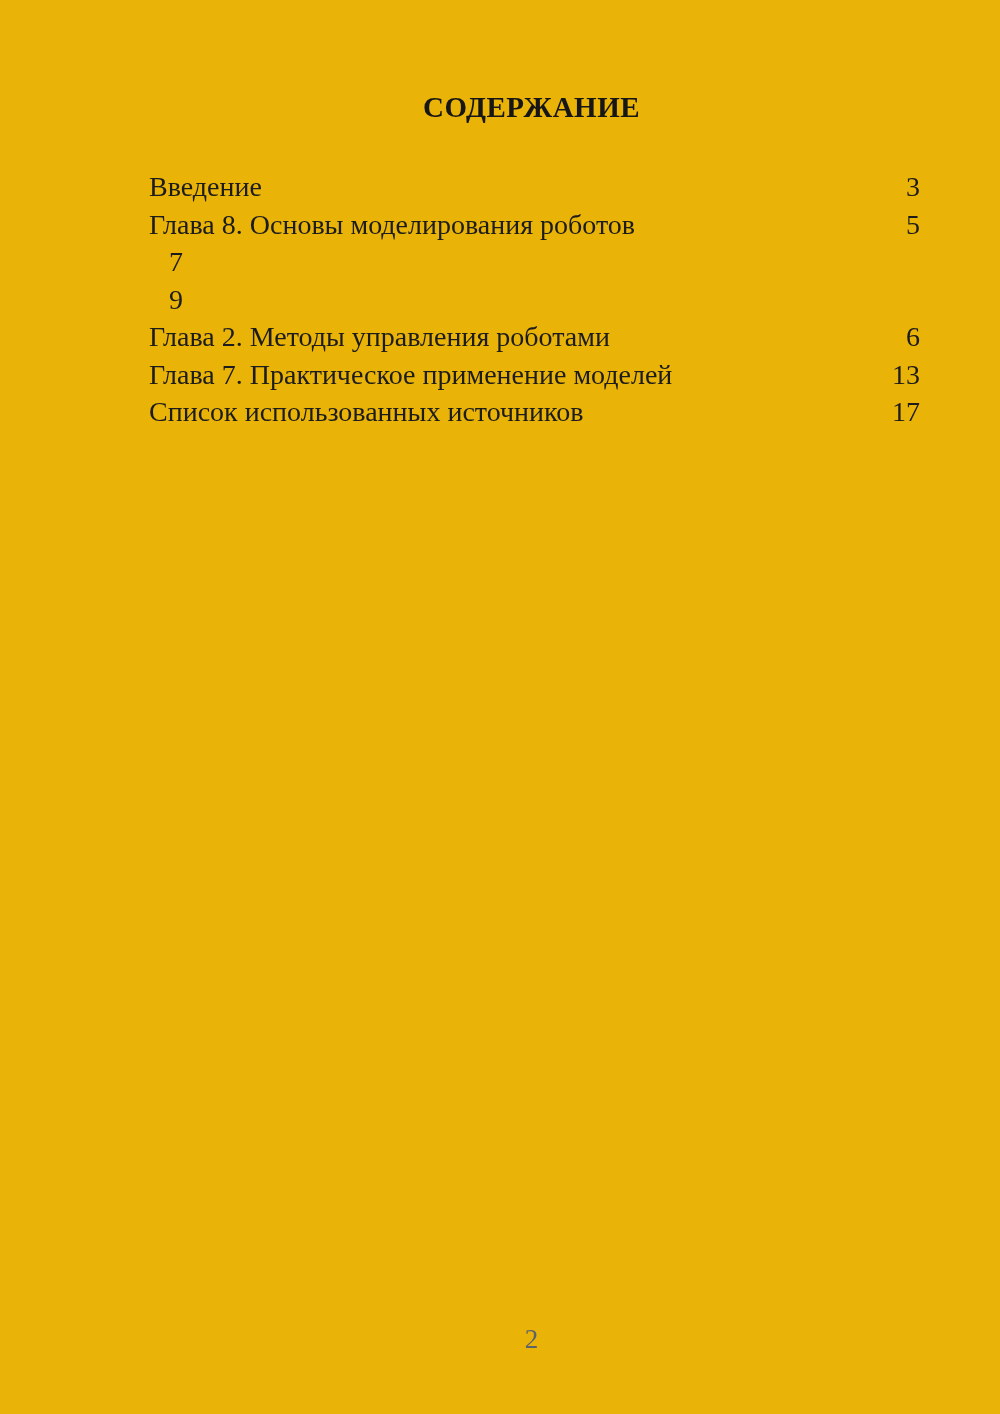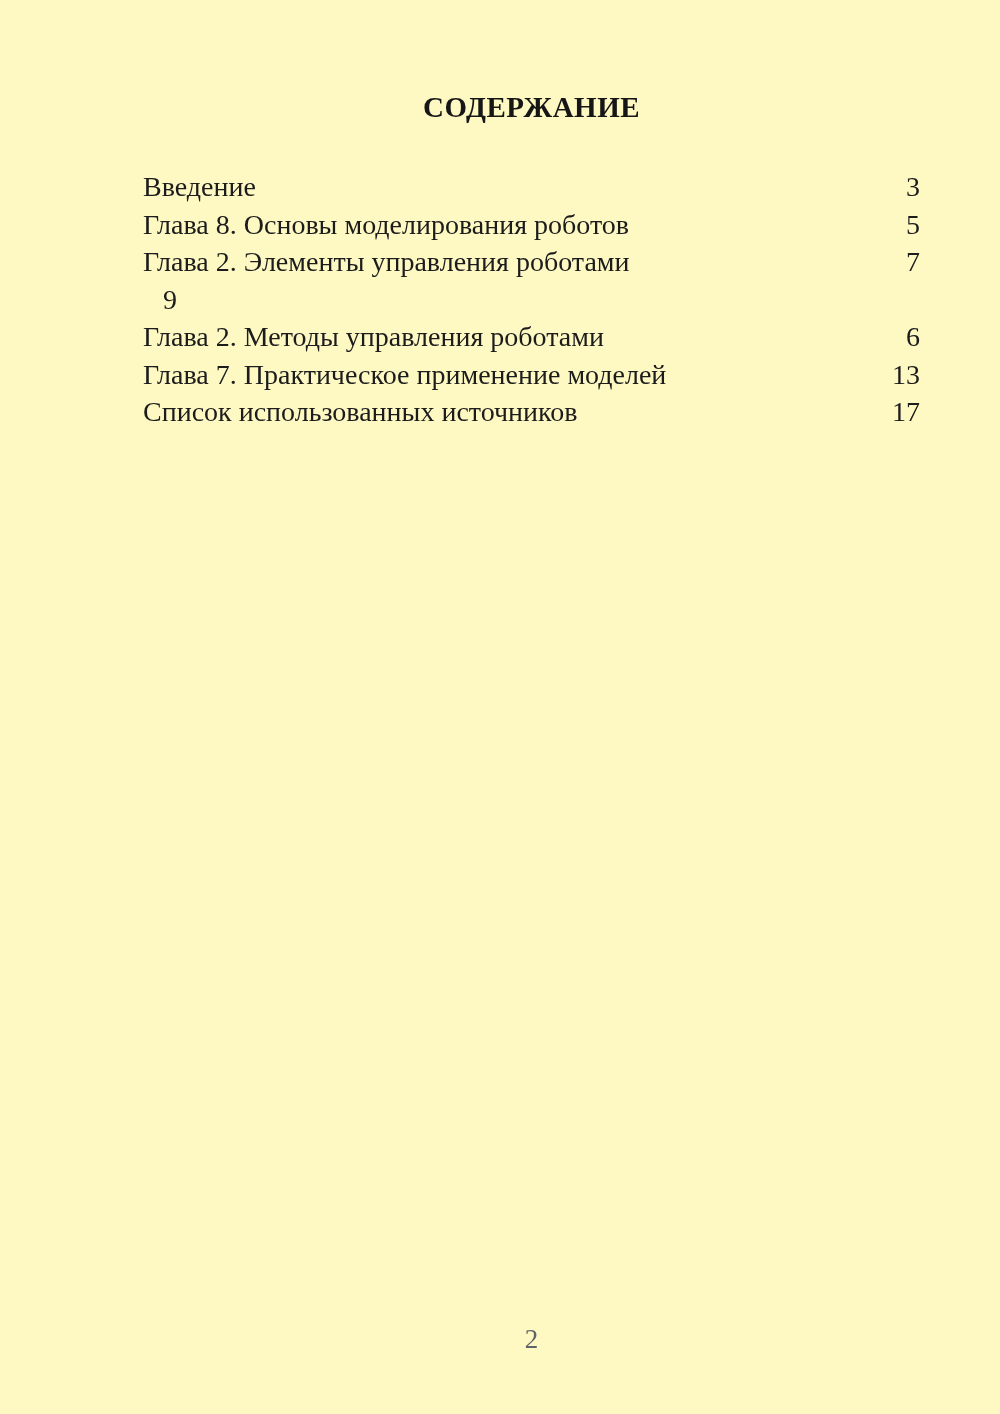--- a/index.html
+++ b/index.html
@@ -10,21 +10,21 @@
   body {
     width: 1000px;
     height: 1414px;
     font-family: "Liberation Serif", "DejaVu Serif", serif;
     color: #1c1c1c;
   }
   .page {
     position: relative;
     width: 1000px;
     height: 1414px;
-    background: #fef9c3;
+    background: #eab308;
     overflow: hidden;
   }
   .doc-title {
     position: absolute;
     top: 91px;
     left: 143px;
     width: 777px;
     text-align: center;
     font-size: 29px;
     line-height: 32px;
@@ -38,20 +38,21 @@
     left: 143px;
     width: 777px;
   }
   .toc-row {
     display: flex;
     justify-content: space-between;
     align-items: flex-start;
     height: 37.5px;
     line-height: 37.5px;
     font-size: 28px;
+    margin-left: 6px;
   }
   .toc-label {
     white-space: nowrap;
     flex: 0 1 auto;
     overflow: hidden;
   }
   .toc-page {
     flex: 0 0 auto;
     text-align: right;
     padding-left: 20px;
@@ -80,21 +81,20 @@
       <span class="toc-label">Введение</span>
       <span class="toc-page">3</span>
     </div>
 
     <div class="toc-row">
       <span class="toc-label">Глава 8. Основы моделирования роботов</span>
       <span class="toc-page">5</span>
     </div>
 
     <div class="toc-row">
-      <span class="toc-label">Глава 2. Элементы управления роботами</span>
       <span class="toc-page">7</span>
     </div>
 
     <div class="toc-row">
       <span class="toc-page">9</span>
     </div>
 
     <div class="toc-row">
       <span class="toc-label">Глава 2. Методы управления роботами</span>
       <span class="toc-page">6</span>

